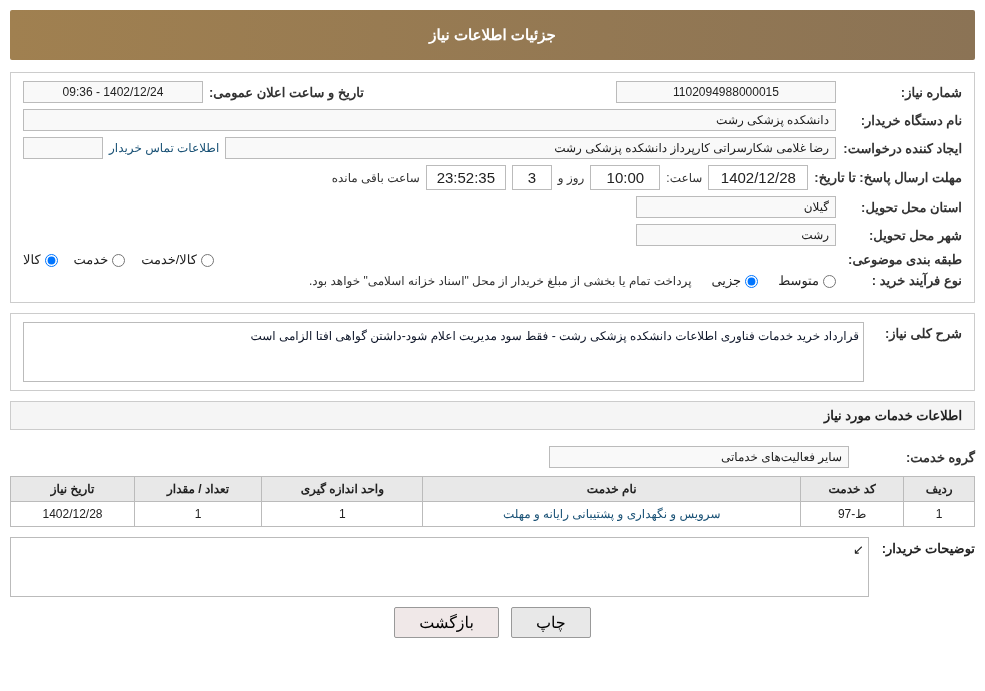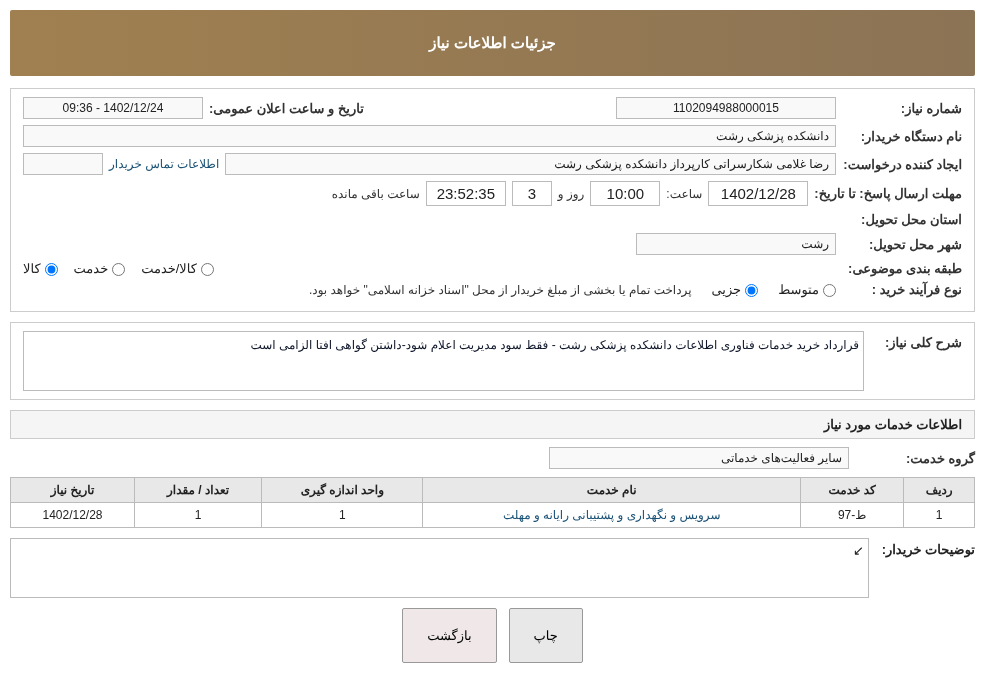--- a/index.html
+++ b/index.html
@@ -14,21 +14,21 @@
       width: 985px;
       min-height: 691px;
       background: #fff;
       margin: 0 auto;
       padding: 10px;
     }
     .header-bar {
       background: linear-gradient(to left, #8B7355, #a08050);
       color: #fff;
       text-align: center;
-      padding: 24px 12px;
+      padding: 16px 12px;
       font-size: 15px;
       font-weight: bold;
       border-radius: 2px;
       margin-bottom: 12px;
     }
     .form-section {
       border: 1px solid #ccc;
       padding: 8px 12px;
       margin-bottom: 10px;
     }
@@ -108,21 +108,21 @@
       color: #333;
       font-size: 12px;
       flex: 1;
     }
     .section-title {
       background: #f5f5f5;
       border: 1px solid #ccc;
       padding: 6px 12px;
       font-weight: bold;
       font-size: 13px;
-      margin-bottom: 8px;
+      margin-bottom: 16px;
       margin-top: 4px;
       text-align: right;
     }
     .description-box {
       border: 1px solid #bbb;
       background: #fff;
       min-height: 60px;
       padding: 4px;
       font-size: 12px;
       text-align: right;
@@ -170,22 +170,22 @@
       background: #fff;
       padding: 4px;
     }
     .buttons-row {
       display: flex;
       justify-content: center;
       gap: 12px;
       margin-top: 10px;
     }
     .btn {
-      padding: 19px 24px;
-      font-size: 13px;
+      padding: 5px 24px;
+      font-size: 16px;
       border: 1px solid #999;
       cursor: pointer;
       background: #f0f0f0;
       border-radius: 2px;
     }
     .btn-print {
       background: #e8e8e8;
     }
     .btn-back {
       background: #f0e8e8;
@@ -232,20 +232,21 @@
       <span class="inline-label">ساعت:</span>
       <div class="small-input" style="min-width:70px;">10:00</div>
       <span class="inline-label">روز و</span>
       <div class="small-input" style="min-width:40px;">3</div>
       <div class="small-input" style="min-width:80px;">23:52:35</div>
       <span class="inline-label">ساعت باقی مانده</span>
     </div>
 
     <div class="form-row">
       <span class="form-label">استان محل تحویل:</span>
+      <div class="form-value readonly" style="max-width:200px;">گیلان</div>
     </div>
 
     <div class="form-row">
       <span class="form-label">شهر محل تحویل:</span>
       <div class="form-value readonly" style="max-width:200px;padding-left:18px;">رشت</div>
     </div>
 
     <div class="form-row">
       <span class="form-label">طبقه بندی موضوعی:</span>
       <div class="radio-group">

